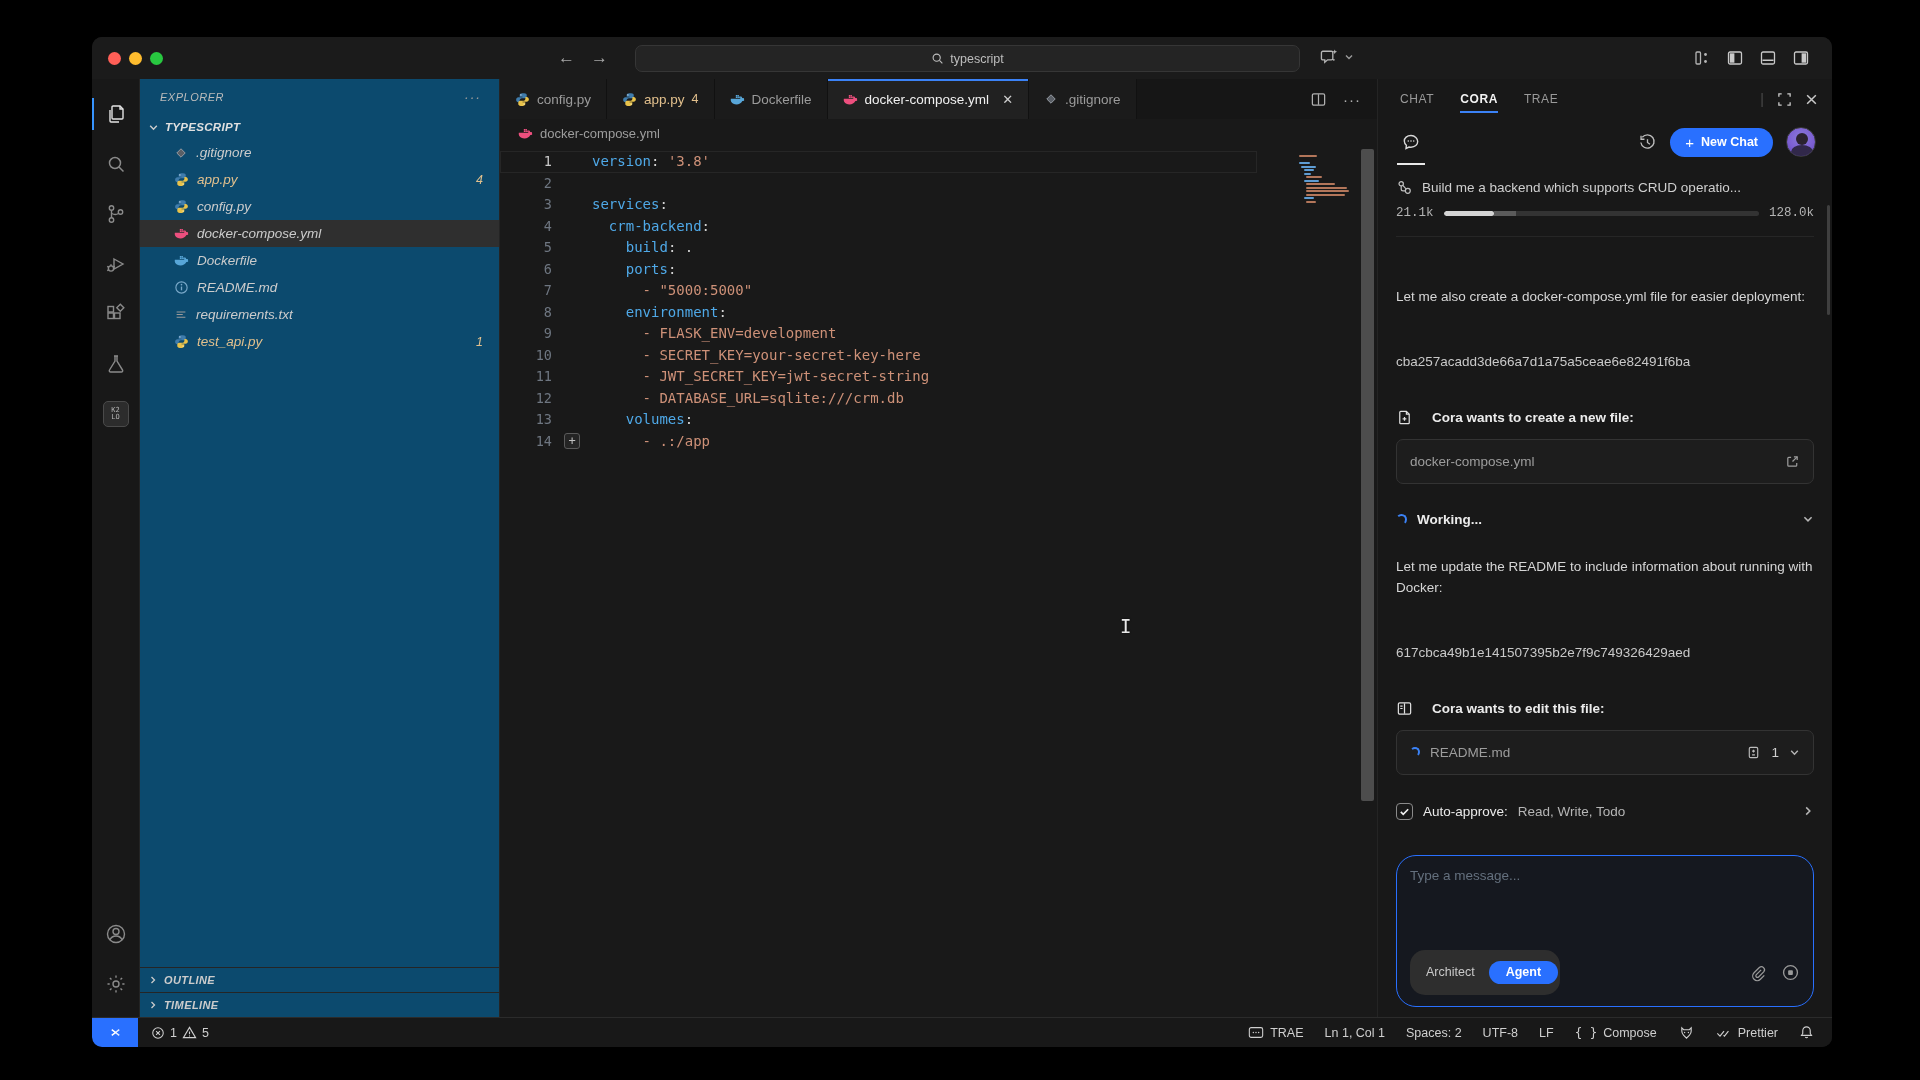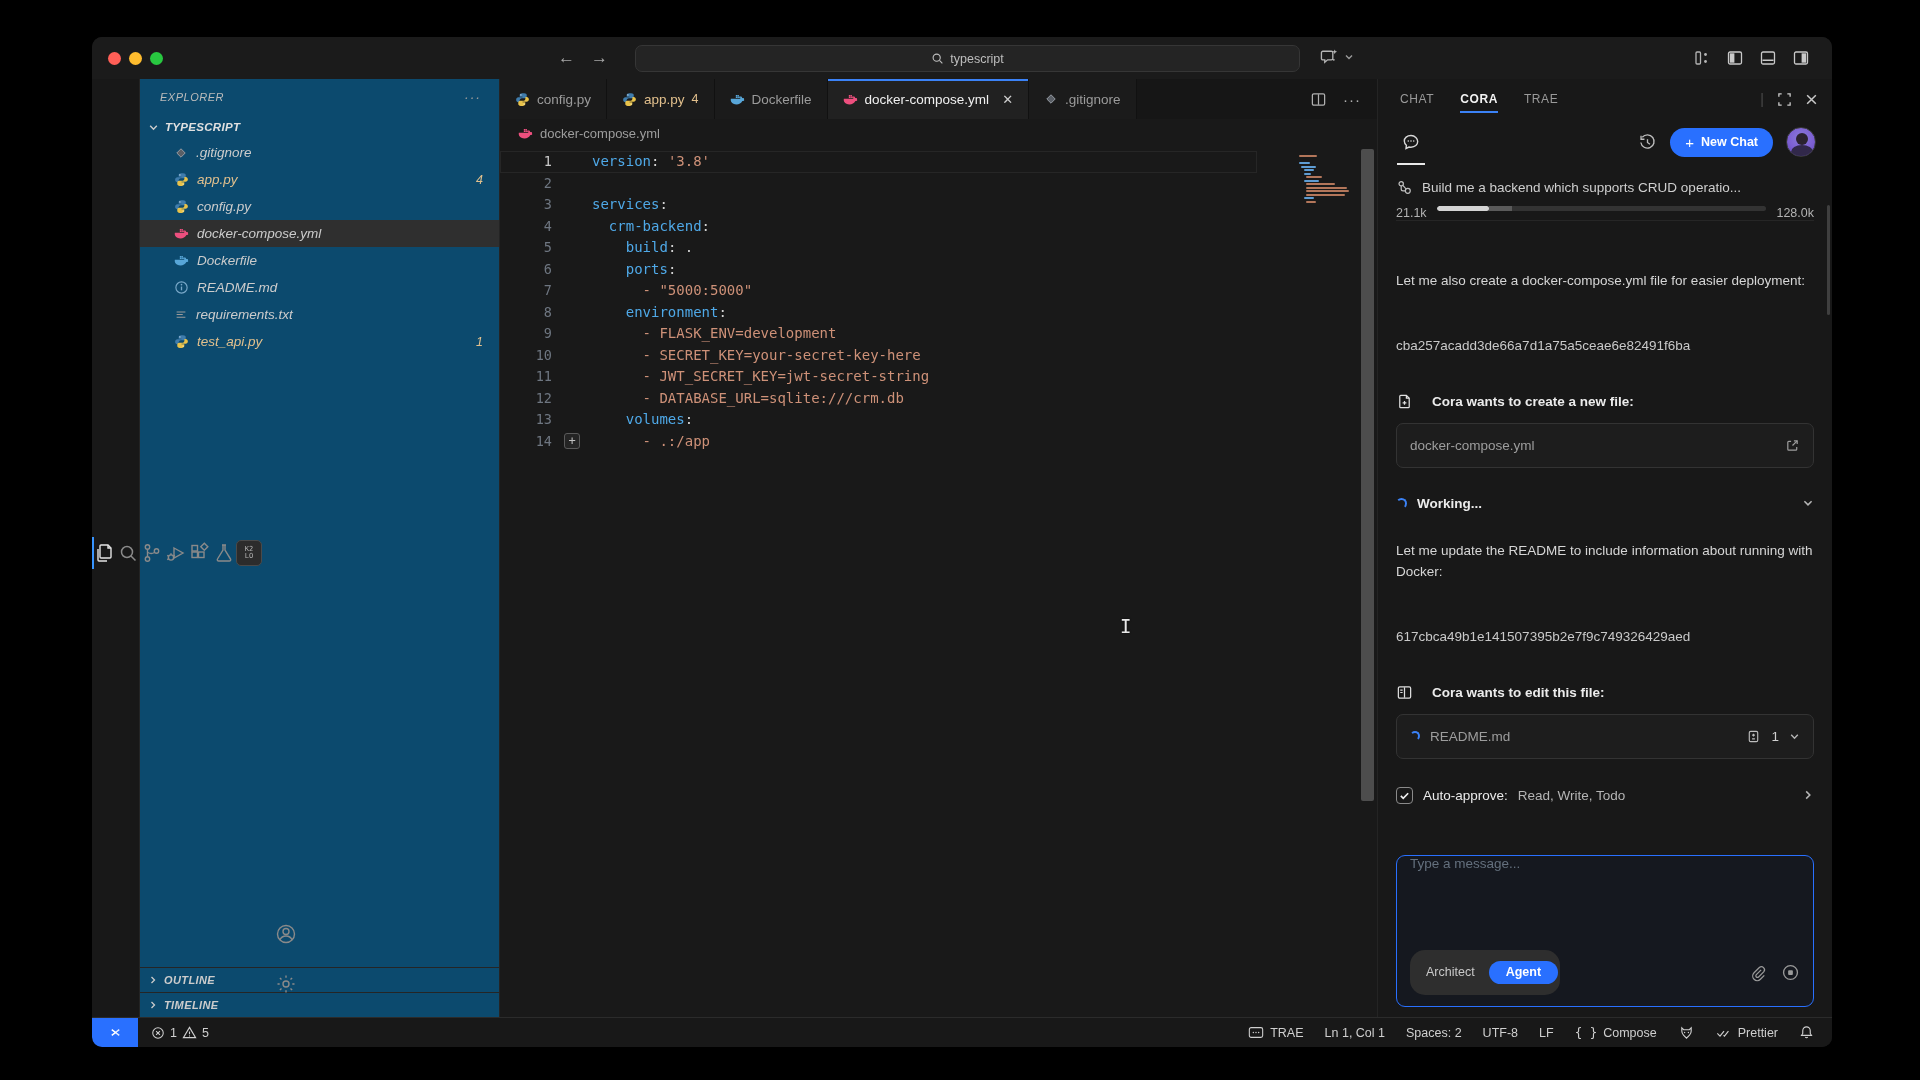--- a/index.html
+++ b/index.html
@@ -19,21 +19,21 @@
     border:1px solid #363636; border-radius:7px; display:flex; align-items:center; justify-content:center;
     color:#bdbdbd; font-size:12.5px; gap:6px; }
   .tb-chat { position:absolute; left:1228px; top:10px; display:flex; align-items:center; gap:5px; color:#b5b5b5; }
   .tb-right { position:absolute; right:22px; top:0; height:42px; display:flex; align-items:center; gap:15px; }
   .tb-right svg { display:block; }
 
   
   .main { flex:1; display:flex; min-height:0; }
 
   
-  .activitybar { width:48px; background:#181818; border-right:1px solid #242424; display:flex; align-items:center; padding-top:10px; position:relative; }
+  .activitybar { width:48px; background:#181818; border-right:1px solid #242424; display:flex; flex-direction:column; align-items:center; padding-top:10px; position:relative; }
   .ab-item { width:48px; height:50px; display:flex; align-items:center; justify-content:center; position:relative; color:#8a8a8a; }
   .ab-item.active { color:#e4e4e4; }
   .ab-item.active::before { content:""; position:absolute; left:0; top:9px; bottom:9px; width:2px; background:#3794ff; }
   .ab-bottom { margin-top:auto; display:flex; flex-direction:column; align-items:center; padding-bottom:8px; }
   .k2lo { width:26px; height:26px; border-radius:5px; background:#2c2c2c; border:1px solid #4a4a4a; display:flex; align-items:center; justify-content:center; font-family:"DejaVu Sans Mono",monospace; font-size:7px; line-height:7px; color:#b5b5b5; text-align:center; }
 
   
   .sidebar { width:360px; background:#0c4a6e; border-right:1px solid #242424; display:flex; flex-direction:column; font-size:13px; color:#cccccc;font-style:italic; }
   .sb-header { height:36px; display:flex; align-items:center; padding:0 18px 0 20px; color:#bbbbbb; font-size:11px; letter-spacing:.5px; }
   .sb-header .dots { margin-left:auto; color:#9a9a9a; font-size:14px; letter-spacing:1px; }
@@ -86,45 +86,45 @@
   .bubble-wrap::after { content:""; position:absolute; left:0; right:0; bottom:0; height:2px; background:#e8e8e8; }
   .cp-toolbar-right { margin-left:auto; display:flex; align-items:center; gap:13px; }
   .newchat { height:29px; border-radius:15px; background:#2970ff; color:#fff; font-size:12.5px; font-weight:bold; display:flex; align-items:center; gap:7px; padding:0 15px; border:none; }
   .avatar { width:30px; height:30px; border-radius:50%; background:radial-gradient(circle at 50% 35%, #8a7bd8 0%, #7c5fd3 55%, #5d48b0 100%); position:relative; overflow:hidden; border:1px solid #3a3a3a; }
   .avatar::before { content:""; position:absolute; left:9px; top:5px; width:12px; height:12px; border-radius:50%; background:#2b2330; }
   .avatar::after { content:""; position:absolute; left:4px; top:17px; width:22px; height:14px; border-radius:50% 50% 0 0; background:#31284a; }
 
   .cp-content { flex:1; display:flex; flex-direction:column; padding:0 18px; min-height:0; position:relative; }
   .cp-scrollthumb { position:absolute; right:2px; top:40px; width:3px; height:110px; background:#3f3f3f; border-radius:2px; }
 
-  .task-card { margin-top:14px; border-bottom:1px solid #262626; }
+  .task-card { margin-top:14px; padding-bottom:16px; border-bottom:1px solid #262626; }
   .task-title { display:flex; align-items:center; gap:9px; color:#cfcfcf; font-size:13.5px; }
   .task-title .t { flex:1; white-space:nowrap; overflow:hidden; text-overflow:ellipsis; }
-  .task-progress { display:flex; align-items:flex-start; gap:10px; margin-top:10px; color:#b3b3b3; font-size:12.5px; }
+  .task-progress { display:flex; align-items:center; gap:10px; margin-top:10px; color:#b3b3b3; font-size:12.5px;font-family:Liberation Mono, monospace; }
   .pbar { flex:1; height:5px; border-radius:3px; background:#333; position:relative; overflow:hidden; }
   .pbar .fill { position:absolute; left:0; top:0; bottom:0; width:16%; background:#d4d4d4; border-radius:3px; }
   .pbar .buf { position:absolute; left:16%; top:0; bottom:0; width:7%; background:#5b5b5b; }
 
   .cp-text { margin-top:50px; color:#d6d6d6; font-size:13.5px; line-height:1.55; }
   .cp-hash { margin-top:46px; color:#c9c9c9; font-size:13.5px; word-break:break-all; }
   .cp-sect { margin-top:40px; display:flex; align-items:center; gap:19px; color:#ececec; font-size:13.5px; font-weight:bold; }
   .file-card { margin-top:13px; height:45px; border:1px solid #333; border-radius:7px; background:#1d1d1d;
     display:flex; align-items:center; padding:0 13px; gap:10px; color:#9d9d9d; font-size:13.5px; }
   .file-card .grow { flex:1; }
   .working-row { margin-top:28px; display:flex; align-items:center; gap:10px; color:#ececec; font-size:13.5px; font-weight:bold; }
   .spinner { width:11px; height:11px; border-radius:50%; border:2px solid transparent; border-top-color:#3b82f6; border-right-color:#3b82f6; }
   .chev-end { margin-left:auto; color:#b5b5b5; }
   .cp-text2 { margin-top:30px; }
   .approve-row { margin-top:28px; display:flex; align-items:center; gap:10px; font-size:13.5px; }
   .approve-row .lab { color:#eaeaea; }
   .approve-row .val { color:#b5b5b5; }
   .checkbox { width:17px; height:17px; border:1.4px solid #8a8a8a; border-radius:4px; display:flex; align-items:center; justify-content:center; }
 
-  .input-box { margin-top:auto; margin-bottom:10px; height:152px; border:1.5px solid #2970ff; border-radius:9px;
-    background:#15181f; display:flex; flex-direction:column; padding:0 13px 11px; }
+  .input-box { margin-top:auto; margin-bottom:10px; height:152px; border:1.5px solid #2970ff; border-radius:20px;
+    background:#15181f; display:flex; flex-direction:column; padding:12px 13px 11px; }
   .input-box textarea { background:transparent; border:none; outline:none; resize:none; color:#d0d0d0; flex:1;
     font-family:"Liberation Sans",sans-serif; font-size:13.5px; }
   .input-box textarea::placeholder { color:#64707e; }
   .input-bottom { display:flex; align-items:center; }
   .mode-pill { background:#2e2e2e; border-radius:15px; height:45px; display:flex; align-items:center; padding:2px; }
   .mode { font-size:12.5px; color:#c9c9c9; padding:0 14px; line-height:23px; }
   .mode.active { background:#2970ff; color:#fff; border-radius:13px; font-weight:bold; padding:0 17px; }
   .input-icons { margin-left:auto; display:flex; gap:14px; color:#9a9a9a; align-items:center; }
 
   

